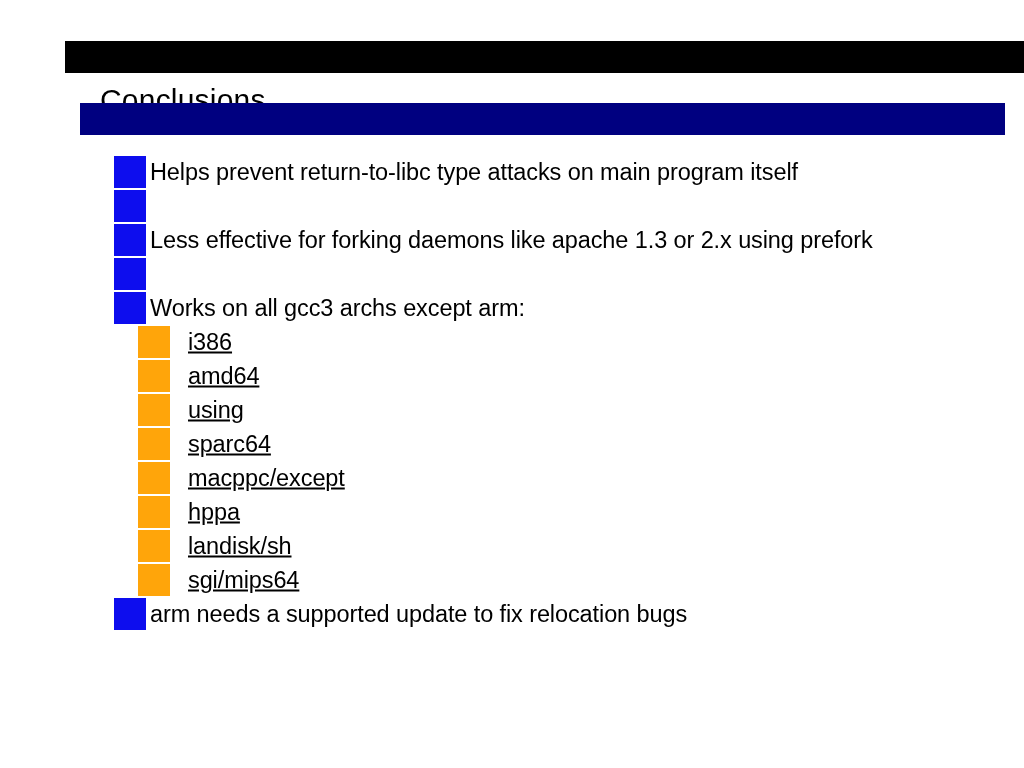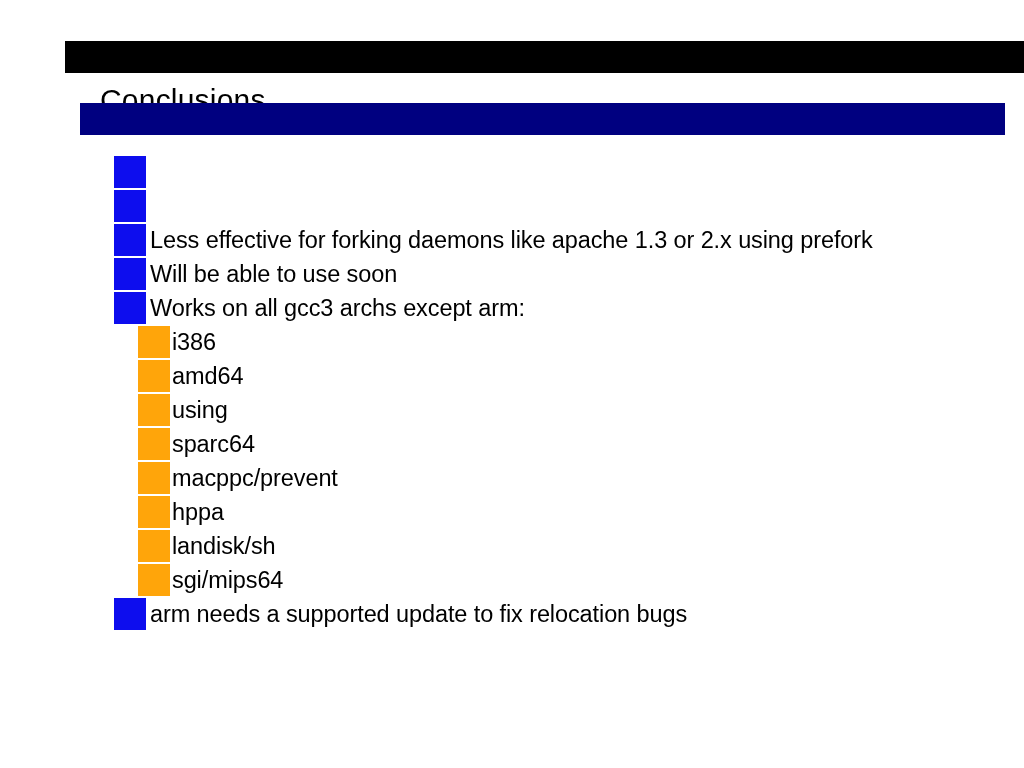--- a/index.html
+++ b/index.html
@@ -71,21 +71,21 @@
   .bullet-text {
     position: absolute;
     top: 50%;
     transform: translateY(-50%);
     font-size: 23.5px;
     color: var(--c-text);
     white-space: nowrap;
     letter-spacing: -0.1px;
   }
   .bullet-row.lvl1 .bullet-text { left: 86px; }
-  .bullet-row.lvl2 .bullet-text { left: 108px; }
+  .bullet-row.lvl2 .bullet-text { left: 124px; text-decoration: underline; }
   .bottom-progress-bar {
     position: absolute;
     left: 95px; top: 754px;
     width: 920px; height: 6px;
     background: var(--c-rule);
   }
 </style>
 </head>
 <body>
 
@@ -93,31 +93,31 @@
 
   <div class="top-rule"></div>
 
   <h1 class="slide-title">Conclusions</h1>
 
   <div class="title-underline"></div>
 
   <div class="bullet-list" id="bullet-list">
       <div class="bullet-row lvl1">
       <span class="bullet-square"></span>
+      <span class="bullet-text">Helps prevent return-to-libc type attacks on main program itself</span>
     </div>
       <div class="bullet-row lvl1">
       <span class="bullet-square"></span>
     </div>
       <div class="bullet-row lvl1">
       <span class="bullet-square"></span>
       <span class="bullet-text">Less effective for forking daemons like apache 1.3 or 2.x using prefork</span>
     </div>
       <div class="bullet-row lvl1">
       <span class="bullet-square"></span>
-      <span class="bullet-text">Will be able to use soon</span>
     </div>
       <div class="bullet-row lvl1">
       <span class="bullet-square"></span>
       <span class="bullet-text">Works on all gcc3 archs except arm:</span>
     </div>
       <div class="bullet-row lvl2">
       <span class="bullet-square"></span>
       <span class="bullet-text">i386</span>
     </div>
       <div class="bullet-row lvl2">
@@ -127,21 +127,21 @@
       <div class="bullet-row lvl2">
       <span class="bullet-square"></span>
       <span class="bullet-text">using</span>
     </div>
       <div class="bullet-row lvl2">
       <span class="bullet-square"></span>
       <span class="bullet-text">sparc64</span>
     </div>
       <div class="bullet-row lvl2">
       <span class="bullet-square"></span>
-      <span class="bullet-text">macppc/prevent</span>
+      <span class="bullet-text">macppc/except</span>
     </div>
       <div class="bullet-row lvl2">
       <span class="bullet-square"></span>
       <span class="bullet-text">hppa</span>
     </div>
       <div class="bullet-row lvl2">
       <span class="bullet-square"></span>
       <span class="bullet-text">landisk/sh</span>
     </div>
       <div class="bullet-row lvl2">

